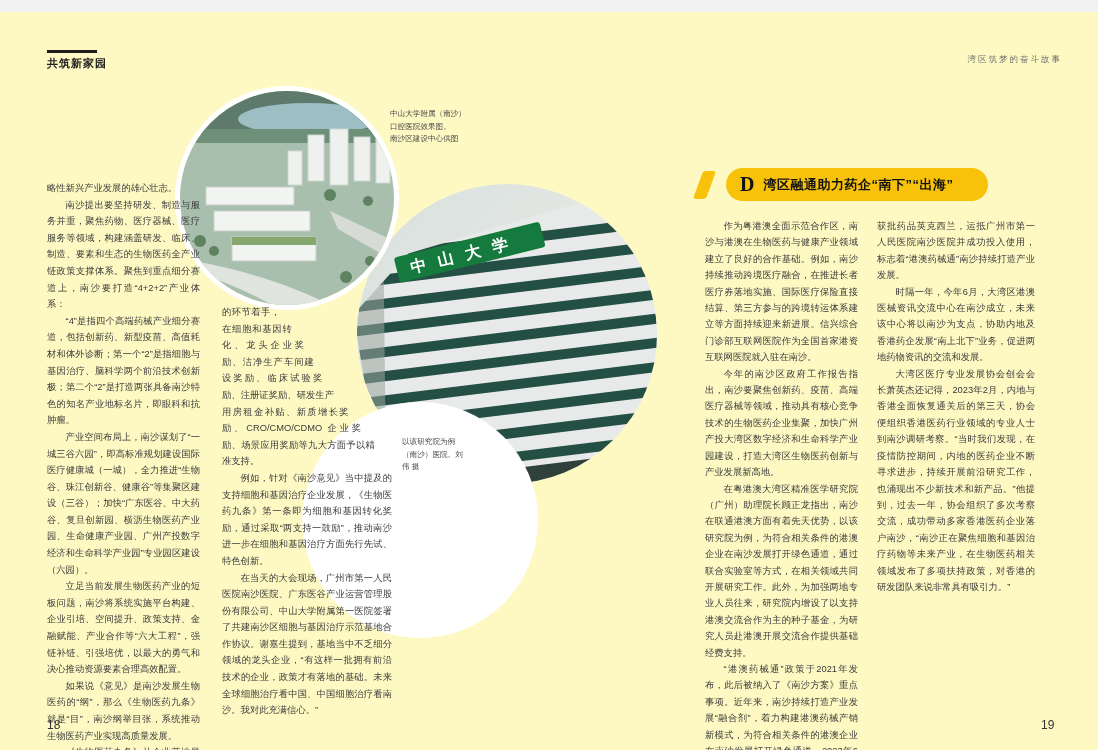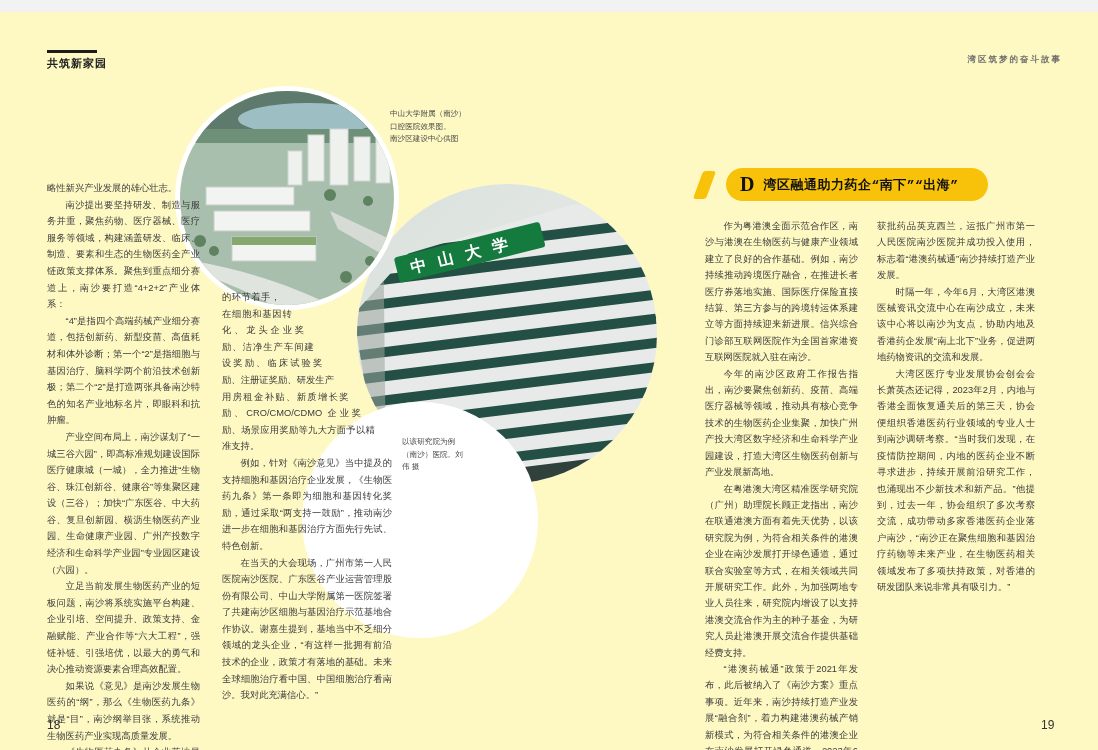--- a/index.html
+++ b/index.html
@@ -6,27 +6,27 @@
   .spread{
     position:relative;width:1098px;height:750px;background:#fef9c3;
     font-family:"Liberation Sans","DejaVu Sans",sans-serif;color:#3a3a3a;
     overflow:hidden;margin:12px auto;
   }
   
   .tab{position:absolute;left:47px;top:38px;}
   .tab-rule{width:50px;height:3px;background:#1c1c1c;margin-bottom:3px;}
   .tab-label{font-size:11px;font-weight:bold;color:#222;letter-spacing:1px;}
   
-  .running-head{position:absolute;right:36px;top:42px;font-size:8.5px;color:#6f6f6f;letter-spacing:2px;font-weight:bold;}
+  .running-head{position:absolute;right:36px;top:42px;font-size:8.5px;color:#6f6f6f;letter-spacing:2px;}
   
   .col{position:absolute;font-size:9.3px;line-height:16.6px;text-align:justify;z-index:5;}
   .col p{margin:0;text-indent:2em;}
   .col p.cont{text-indent:0;}
   #l-col1{left:47px;top:168px;width:153px;}
-  #m-col {left:222px;top:277px;width:170px;}
+  #m-col {left:222px;top:292px;width:170px;}
   #r-col1{left:705px;top:206px;width:153px;line-height:16.4px;}
   #r-col2{left:877px;top:206px;width:158px;line-height:16.4px;}
   
   .wrap-spacer{
     float:right;width:170px;height:150px;
     shape-outside:polygon(58px 0px,170px 0px,170px 150px,153px 133px,139px 116px,127px 100px,112px 83px,100px 66px,92px 50px,82px 33px,70px 17px);
   }
   
   .photo{position:absolute;border-radius:50%;overflow:hidden;}
   #photo-big{left:357px;top:172px;width:300px;height:300px;z-index:1;}
@@ -34,21 +34,21 @@
   #bite{position:absolute;left:302px;top:390px;width:236px;height:236px;border-radius:50%;background:#fff;z-index:2;}
   .caption{position:absolute;font-size:7.6px;line-height:12.5px;color:#4a4a4a;white-space:pre-line;z-index:4;}
   #cap-top{left:390px;top:96px;width:90px;}
   #cap-bottom{left:402px;top:424px;width:78px;}
   
   .banner{position:absolute;left:698px;top:156px;height:34px;z-index:6;}
   .banner-accent{position:absolute;left:0;top:3px;width:13px;height:28px;background:#F9C20A;transform:skewX(-20deg);border-radius:3px;}
   .banner-pill{position:absolute;left:28px;top:0;width:262px;height:33px;background:#F9C20A;border-radius:17px;
     display:flex;align-items:center;padding:0 14px;box-sizing:border-box;}
   .banner-marker{font-size:20px;font-weight:bold;color:#111;margin-right:9px;font-family:"Liberation Serif","DejaVu Serif",serif;}
-  .banner-title{font-size:13px;font-weight:bold;color:#111;letter-spacing:0.5px;white-space:nowrap;font-family:Liberation Mono, monospace;}
+  .banner-title{font-size:13px;font-weight:bold;color:#111;letter-spacing:0.5px;white-space:nowrap;}
   
   .pagenum{position:absolute;top:706px;font-size:12px;color:#333;z-index:6;}
   #pn-left{left:47px;}
   #pn-right{left:1041px;}
   svg{display:block;}
 </style>
 </head>
 <body>
 
 <div class="spread">

